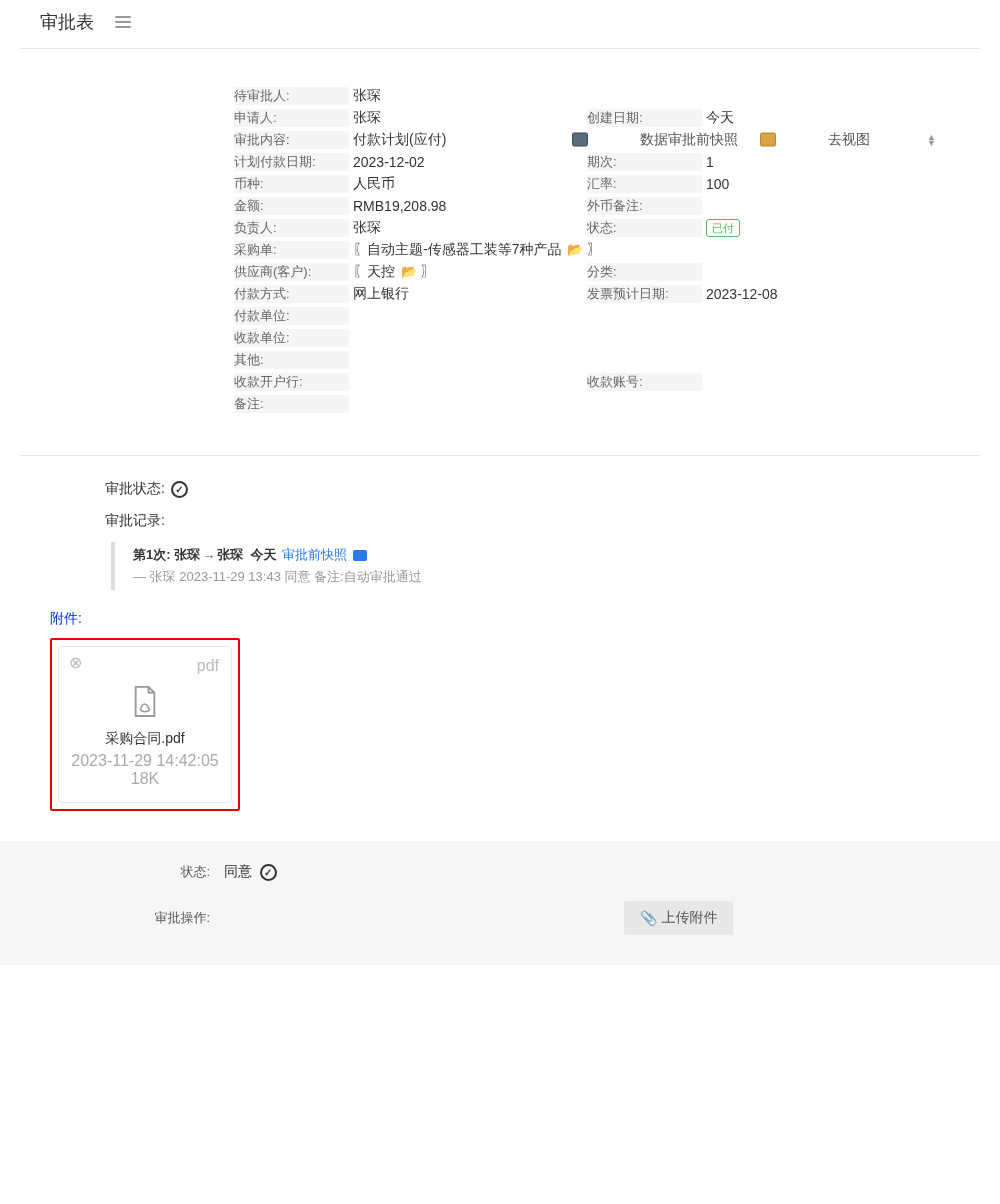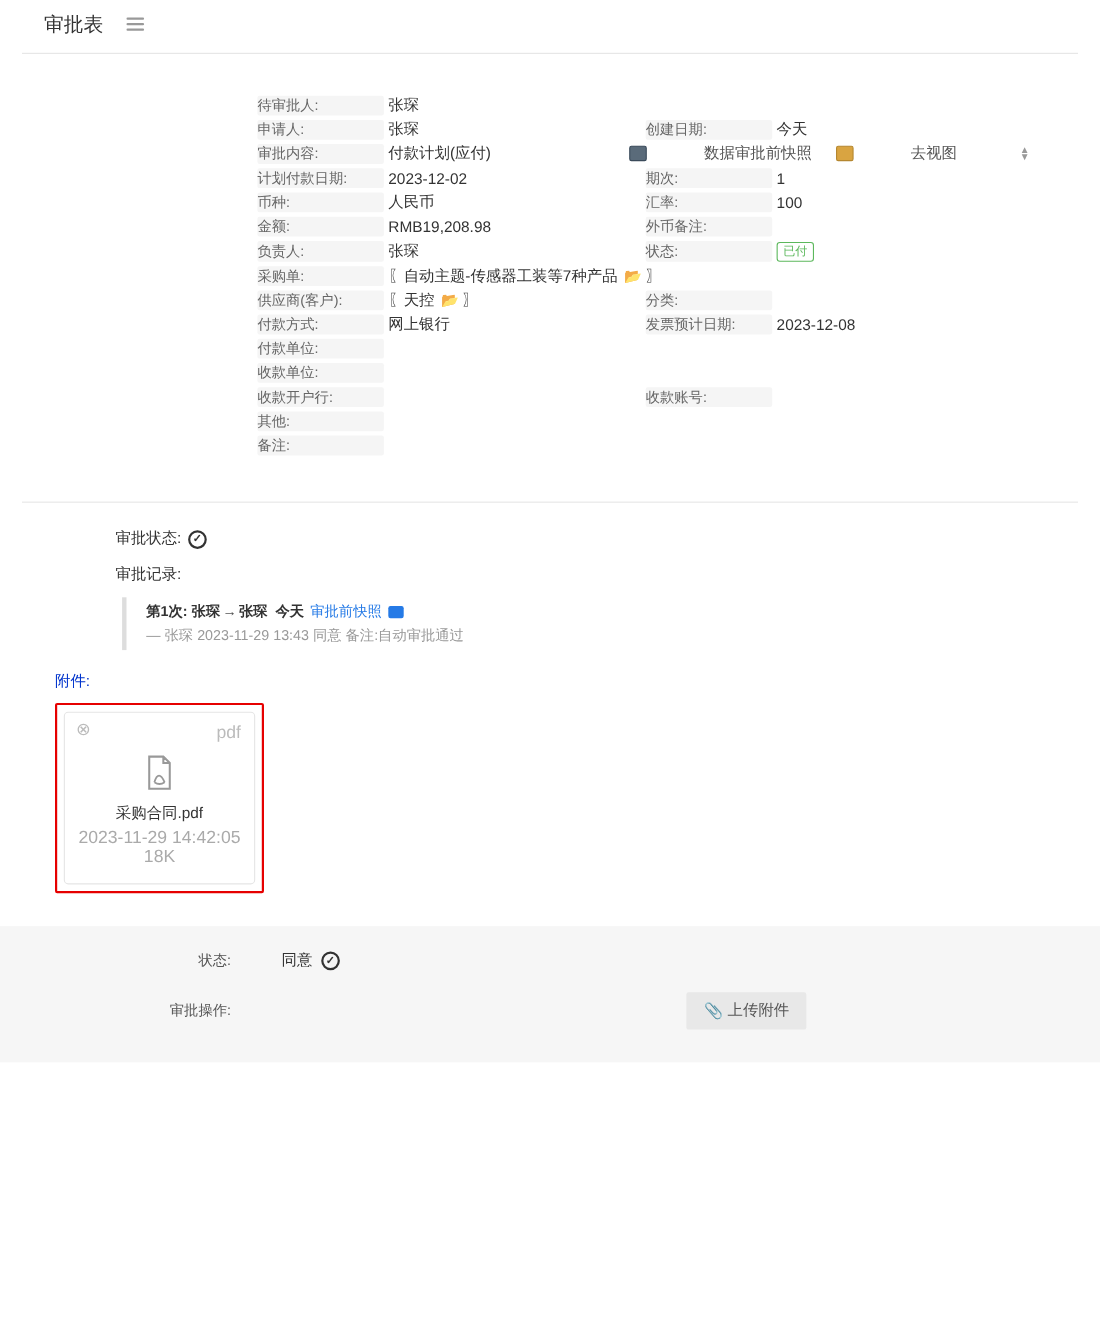--- a/index.html
+++ b/index.html
@@ -43,21 +43,21 @@
   .attach-card { border: 1px solid #e5e5e5; border-radius: 4px; padding: 10px 10px 14px 10px; text-align: center; position: relative; min-height: 128px; cursor:pointer; }
   .card-x { position: absolute; left: 10px; top: 8px; color: #bbb; font-size: 16px; line-height: 1; cursor:pointer; }
   .card-ext { position: absolute; right: 12px; top: 10px; color: #bbb; font-size: 16px; }
   .file-icon { margin: 28px auto 6px auto; width: 28px; height: 34px; color: #999; }
   .file-name { font-size: 14px; color: #333; margin-top: 2px; }
   .file-meta { font-size: 16px; color: #aaa; margin-top: 4px; }
 
   .footer-area { background: #f6f6f6; padding: 22px 60px 10px 150px; }
   .footer-row { display: flex; align-items: center; margin-bottom: 20px; font-size: 14px; }
   .footer-row .flabel { color: #555; width: 60px; text-align: right; margin-right: 14px; font-size:13px;}
-  .footer-row .fval { display: flex; align-items: center; margin-left: 32px; }
+  .footer-row .fval { display: flex; align-items: center; }
   .check { display: inline-flex; width: 17px; height: 17px; border: 2px solid #333; border-radius: 50%; align-items: center; justify-content: center; font-size: 10px; font-weight: bold; }
   .upload-btn { display: inline-flex; align-items: center; background: #e8e8e8; border: none; color: #555; padding: 8px 16px; font-size: 14px; border-radius: 2px; cursor: pointer; margin-left: 400px;}
   .upload-btn .clip { margin-right: 4px; }
 </style>
 </head>
 <body>
 
 <div class="header">
   <span class="header-title">审批表</span>
   <span class="menu-lines">
@@ -152,28 +152,28 @@
     </tr>
     <tr>
       <td class="label-cell">付款单位:</td>
       <td class="value-cell" colspan="3"></td>
     </tr>
     <tr>
       <td class="label-cell">收款单位:</td>
       <td class="value-cell" colspan="3"></td>
     </tr>
     <tr>
+      <td class="label-cell">其他:</td>
+      <td class="value-cell" colspan="3"></td>
+    </tr>
+    <tr>
       <td class="label-cell">收款开户行:</td>
       <td class="value-cell half"></td>
       <td class="label-cell">收款账号:</td>
       <td class="value-cell half"></td>
-    </tr>
-    <tr>
-      <td class="label-cell">其他:</td>
-      <td class="value-cell" colspan="3"></td>
     </tr>
     <tr>
       <td class="label-cell">备注:</td>
       <td class="value-cell" colspan="3"></td>
     </tr>
   </tbody>
     </table>
 </div>
 
 <div class="divider"></div>

